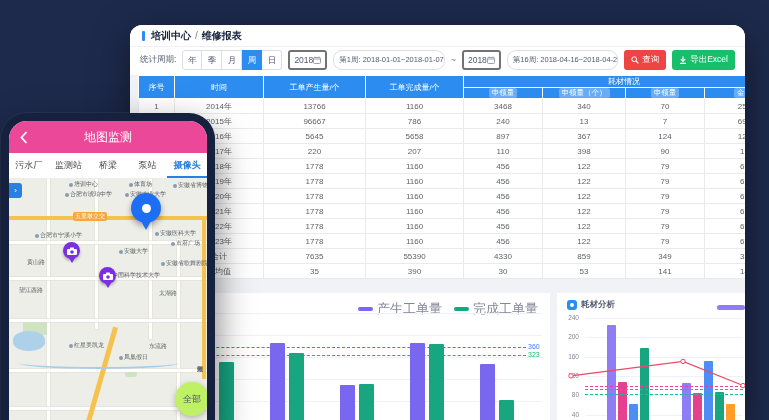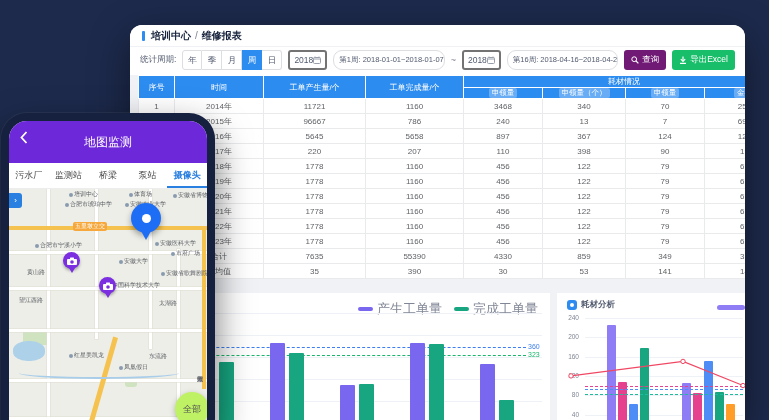--- a/index.html
+++ b/index.html
@@ -28,21 +28,21 @@
   .seg-btn:last-child { border-radius:0 3px 3px 0; }
   .seg-btn.active { background:#2d8cf0; border-color:#2d8cf0; color:#fff; }
   .f-select { width:40px; height:20px; border:2px solid #737373; border-radius:3px; background:#fff;
               display:flex; align-items:center; justify-content:space-between; padding:0 4px;
               font-size:8.5px; color:#515a6e; }
   .f-input { width:118px; height:20px; border:1px solid #dcdee2; border-radius:9px; background:#fff;
              display:flex; align-items:center; padding:0 5px; font-size:7.5px; color:#515a6e; white-space:nowrap; overflow:hidden; }
   .f-tilde { font-size:9px; color:#808695; }
   .btn { height:20px; border:none; border-radius:3px; color:#fff; font-size:8.5px;
          display:flex; align-items:center; gap:3px; padding:0 7px; cursor:pointer; white-space:nowrap; }
-  .btn-query { background:#701a75;align-items:center; }
+  .btn-query { background:#ef4444;align-items:center; }
   .btn-export { background:#19be6b; }
 
   
   table.report { border-collapse:collapse; table-layout:fixed; margin-left:8px; width:646px; background:#fff; }
   table.report th, table.report td { border:1px solid #e8eaec; text-align:center; overflow:hidden; white-space:nowrap; }
   table.report thead th { background:#2d8cf0; color:#fff; font-size:8px; font-weight:normal; border-color:rgba(255,255,255,.25); }
   th.grp { height:12px; }
   th.sub { height:10px; }
   th.sub span { display:inline-block; background:rgba(255,255,255,.28); border-radius:2px; padding:0 3px;
                 filter:blur(.7px); font-size:7.5px; }
@@ -69,21 +69,21 @@
   .rc-title-text { font-size:8.5px; color:#515a6e; font-weight:bold; filter:blur(.7px); }
   .rc-legend-pill { position:absolute; top:12px; right:0px; width:28px; height:5px; border-radius:2.5px; background:#8f7df5; }
   .ytick { position:absolute; left:2px; width:20px; text-align:right; font-size:6.5px; color:#808695; }
 
   
   .phone { position:absolute; left:1px; top:113px; width:214px; height:330px;
            background:#15213f; border-radius:26px; padding:8px; z-index:5;
            box-shadow:0 16px 36px rgba(0,0,0,.55), 0 0 0 1px rgba(255,255,255,.06); }
   .screen { width:198px; height:314px; border-radius:18px; overflow:hidden; background:#fff;
             display:flex; flex-direction:column; }
-  .p-header { height:42px; background:#6d28d9; position:relative; display:flex; align-items:center; justify-content:center; flex:none; }
+  .p-header { height:32px; background:#ec4899; position:relative; display:flex; align-items:center; justify-content:center; flex:none; }
   .p-title { color:#fff; font-size:12px; }
   .p-back { position:absolute; left:11px; top:10px; }
   .p-tabs { height:26px; display:flex; background:#fff; border-bottom:1px solid #ededed; flex:none; }
   .p-tab { flex:1; display:flex; align-items:center; justify-content:center; font-size:9px; color:#4a4a4a; }
   .p-tab.active { color:#2a80e0; font-weight:bold; box-shadow:inset 0 -2px 0 #2a80e0; }
   .map { flex:1; position:relative; background:#edeee7; overflow:hidden; }
   .road-w { position:absolute; background:#fff; box-shadow:0 0 0 0.5px #dddcd0; }
   .road-o { position:absolute; background:#f5c24f; }
   .park { position:absolute; background:#cfe3c0; border-radius:3px; }
   .lake { position:absolute; background:#aed1ea; border-radius:45%; }
@@ -195,21 +195,21 @@
             <th class="sub"><span>申领量</span></th>
             <th class="sub"><span>申领量（个）</span></th>
             <th class="sub"><span>申领量</span></th>
             <th class="sub"><span>金额</span></th>
           </tr>
         </thead>
       <tbody>
           <tr>
             <td>1</td>
             <td>2014年</td>
-            <td>11721</td>
+            <td>13766</td>
             <td>1160</td>
             <td>3468</td>
             <td>340</td>
             <td>70</td>
             <td>250</td>
           </tr>
           <tr>
             <td>2</td>
             <td>2015年</td>
             <td>96667</td>

